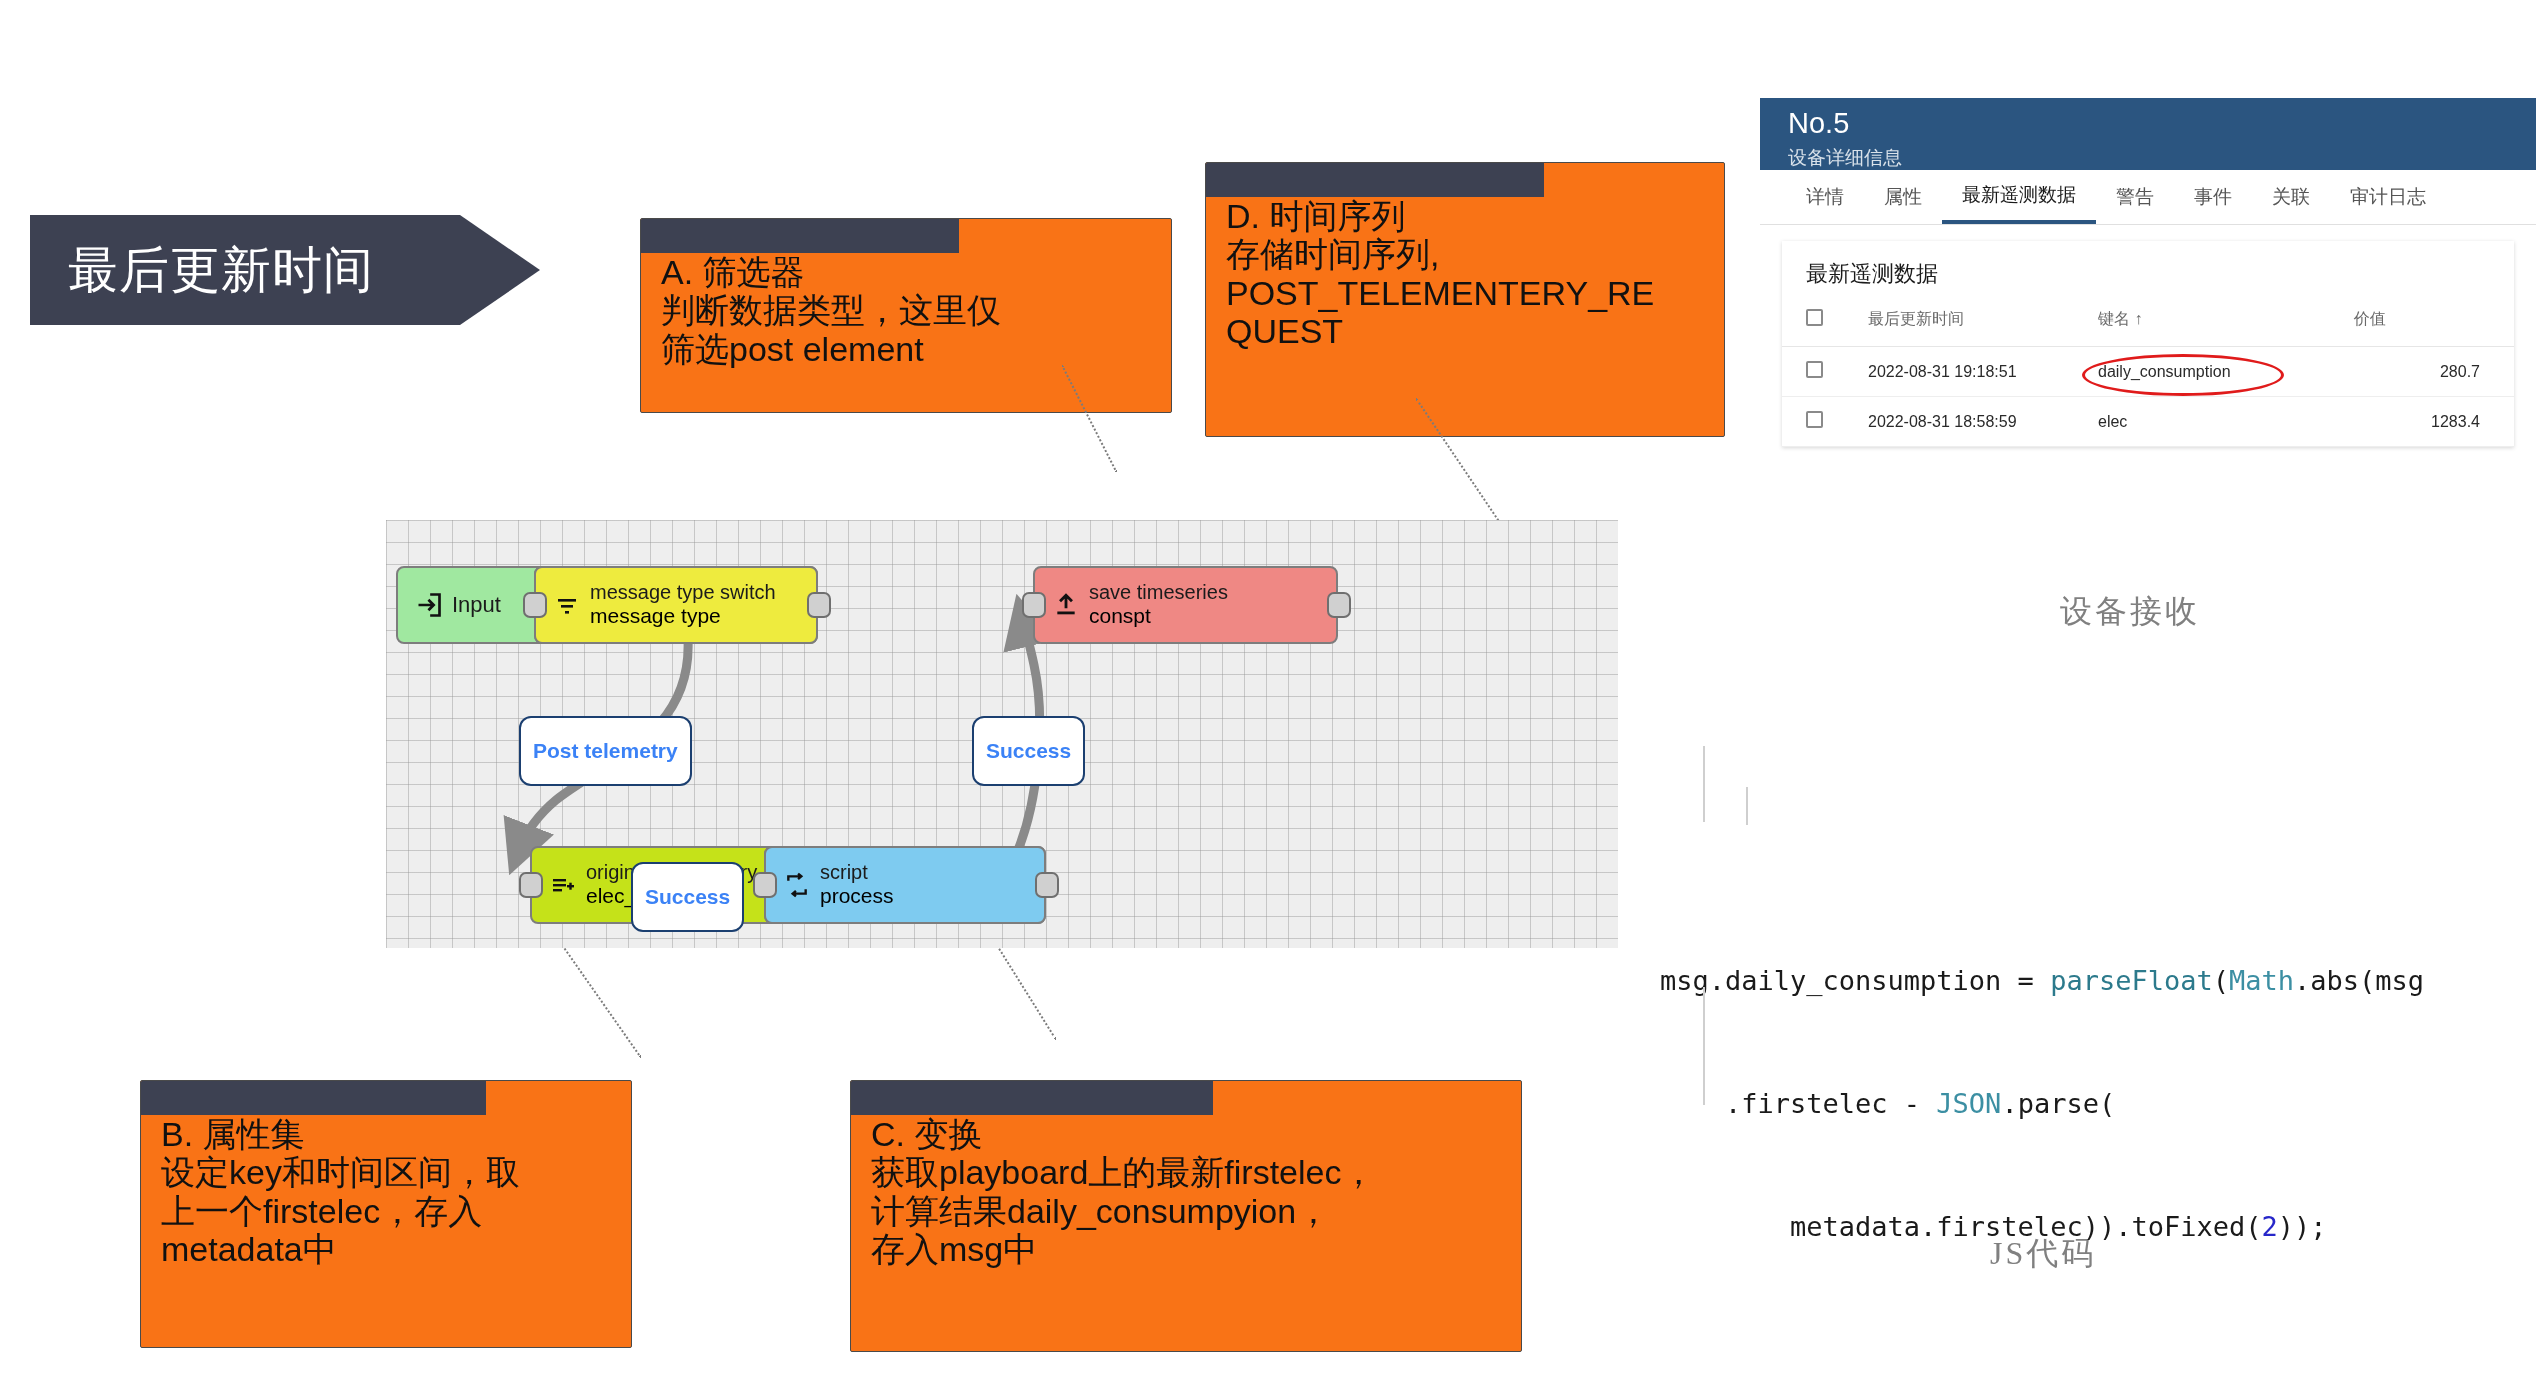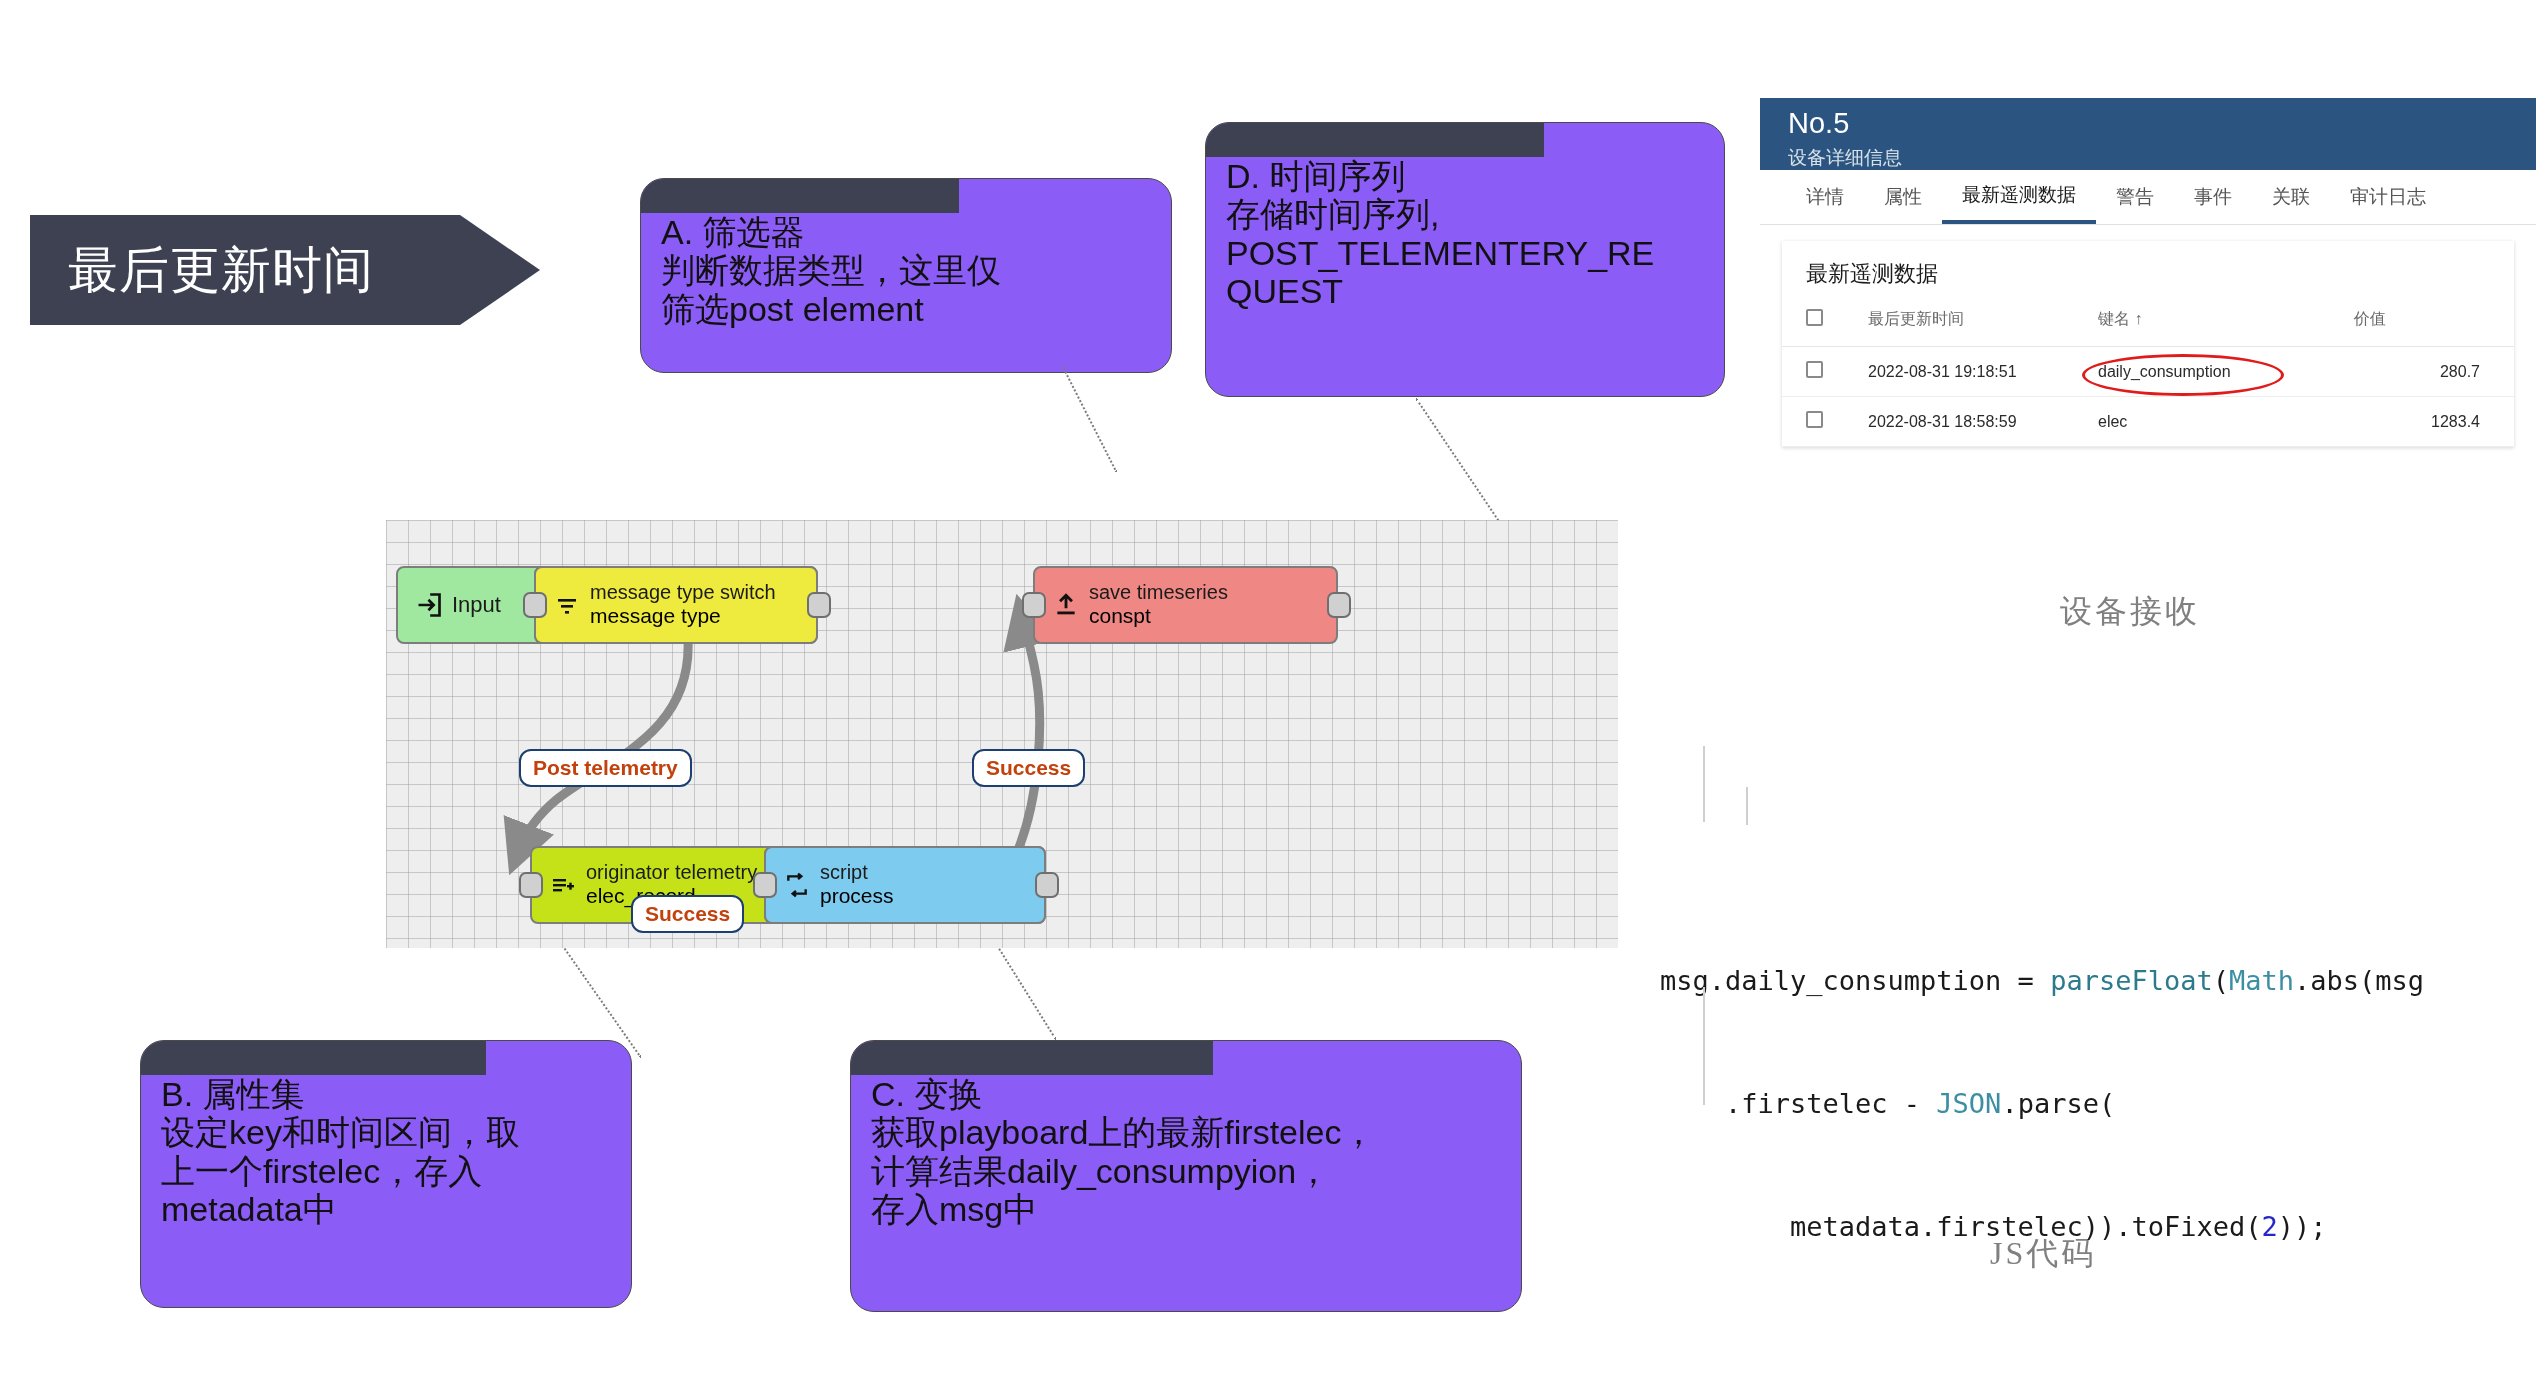--- a/index.html
+++ b/index.html
@@ -14,22 +14,22 @@
     background:#3d4152;
     clip-path:polygon(0 0, 430px 0, 510px 55px, 430px 110px, 0 110px);
     display:flex;align-items:center;
   }
   #title-banner .txt{
     color:#ffffff;font-size:50px;line-height:1;padding-left:38px;letter-spacing:1px;
     white-space:nowrap;
   }
   
   .callout{
-    position:absolute;background:#8b5cf6;border:1.5px solid #4a4a4a;
-    border-radius:24px;box-sizing:border-box;overflow:hidden;
+    position:absolute;background:#f97316;border:1.5px solid #4a4a4a;
+    border-radius:2px;box-sizing:border-box;overflow:hidden;margin-top:40px;
   }
   .callout .hdr{
     position:absolute;left:0;top:0;height:34px;background:#3d4152;
   }
   .callout .body{
     position:absolute;left:20px;right:6px;top:34px;
     font-size:34px;line-height:1.13;color:#111;
   }
   .callout .body .ttl{display:block;}
   .callout .body .sub{display:block;}
@@ -54,24 +54,23 @@
   .rc-node .labels{display:flex;flex-direction:column;justify-content:center;margin-left:6px;}
   .rc-node .l1{font-size:20px;color:#1b1b1b;line-height:1.18;}
   .rc-node .l2{font-size:21px;font-weight:normal;color:#000000;line-height:1.18;}
   .rc-node .single{font-size:22px;color:#1b1b1b;}
   .port{
     position:absolute;width:24px;height:26px;border-radius:7px;
     background:#d0d0d0;border:2px solid #6f6f6f;box-sizing:border-box;
   }
   .rel-pill{
     position:absolute;background:#ffffff;border:2px solid #1b3f70;border-radius:12px;
-    color:#c2410c;font-weight:bold;font-size:21px;
-    display:flex;align-items:center;justify-content:center;padding:5px 12px;
+    color:#3b82f6;font-weight:bold;font-size:21px;
+    display:flex;align-items:center;justify-content:center;padding:21px 12px;
     white-space:nowrap;
-    margin-top:33px;
   }
   
   #tb-panel{
     position:absolute;left:1760px;top:98px;width:776px;height:460px;background:#ffffff;
   }
   #tb-header{height:72px;background:#2b5580;padding:10px 0 0 28px;box-sizing:border-box;}
   #tb-header .no{color:#ffffff;font-size:29px;line-height:1.1;}
   #tb-header .sub{color:#d9e2ea;font-size:19px;margin-top:5px;}
   #tb-tabs{height:54px;display:flex;align-items:center;padding-left:26px;border-bottom:1px solid #e0e0e0;gap:0;}
   #tb-tabs .tab{

